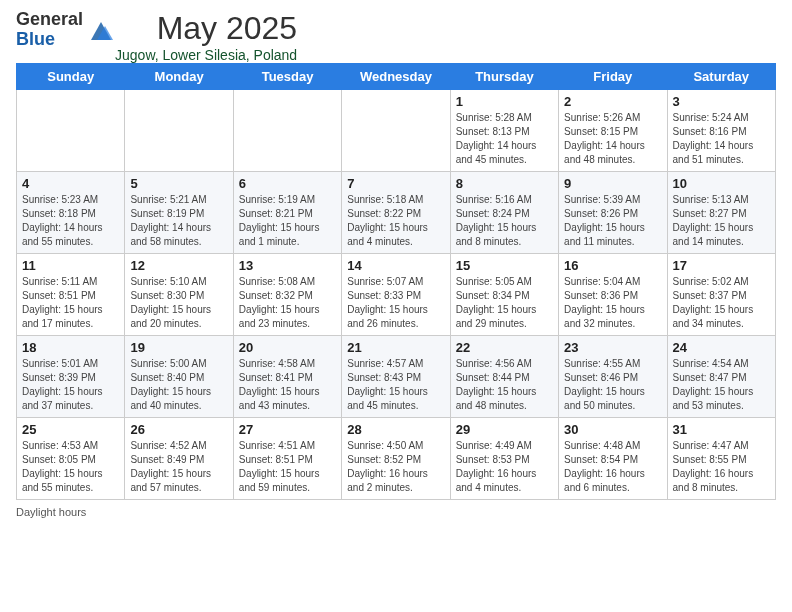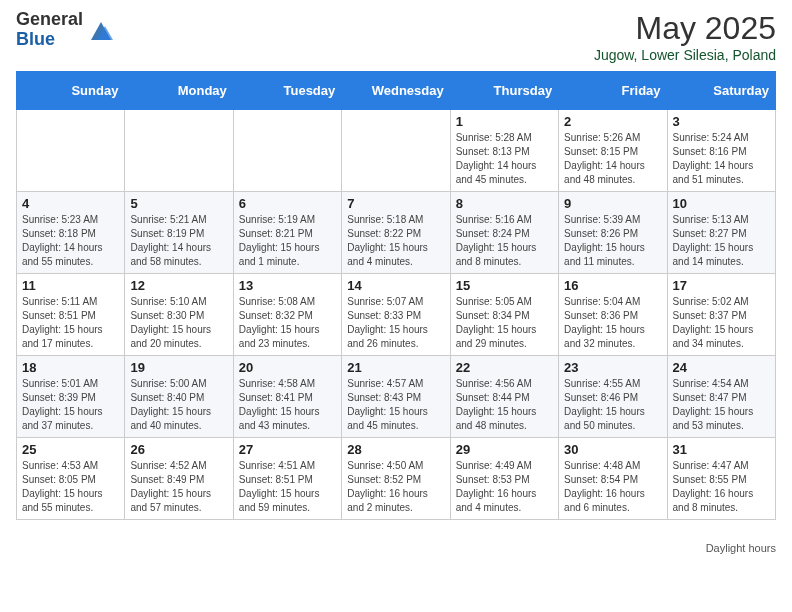--- a/index.html
+++ b/index.html
@@ -11,24 +11,23 @@
       overflow: hidden;
     }
     .page {
       width: 792px;
       min-height: 612px;
       background: #fff;
       padding: 10px 16px 8px 16px;
     }
     .header {
       display: flex;
-      justify-content: space-between;
+      justify-content: flex-start;
       align-items: flex-start;
-      margin-bottom: 8px;
-      gap: 14px;
+      margin-bottom: 0;
     }
     .logo {
       display: flex;
       align-items: center;
     }
     .logo-text {
       display: flex;
       flex-direction: column;
       line-height: 1.1;
     }
@@ -60,22 +59,22 @@
       color: #14532d;
     }
     .calendar-table {
       width: 100%;
       border-collapse: collapse;
       table-layout: fixed;
     }
     .calendar-table th {
       background-color: #2a7de1;
       color: #fff;
-      text-align: right;
-      padding: 11px 6px;
+      text-align: center;
+      padding: 5px 6px;
       font-size: 13px;
       font-weight: bold;
       border: 1px solid #2a7de1;
     }
     .calendar-table td {
       vertical-align: top;
       padding: 4px 5px;
       border: 1px solid #ccc;
       font-size: 10.5px;
       color: #333;
@@ -96,22 +95,22 @@
       font-size: 10px;
       line-height: 1.4;
       color: #444;
     }
     .empty-cell {
       background: #fff !important;
     }
     .footer-note {
       font-size: 11px;
       color: #555;
-      margin-top: 22px;
-      text-align: right;
+      margin-top: 6px;
+      text-align: left;
     }
   </style>
 </head>
 <body>
 
 <div class="page">
   <div class="header">
     <div class="logo">
       <div class="logo-text">
         <span class="logo-general">General</span>

